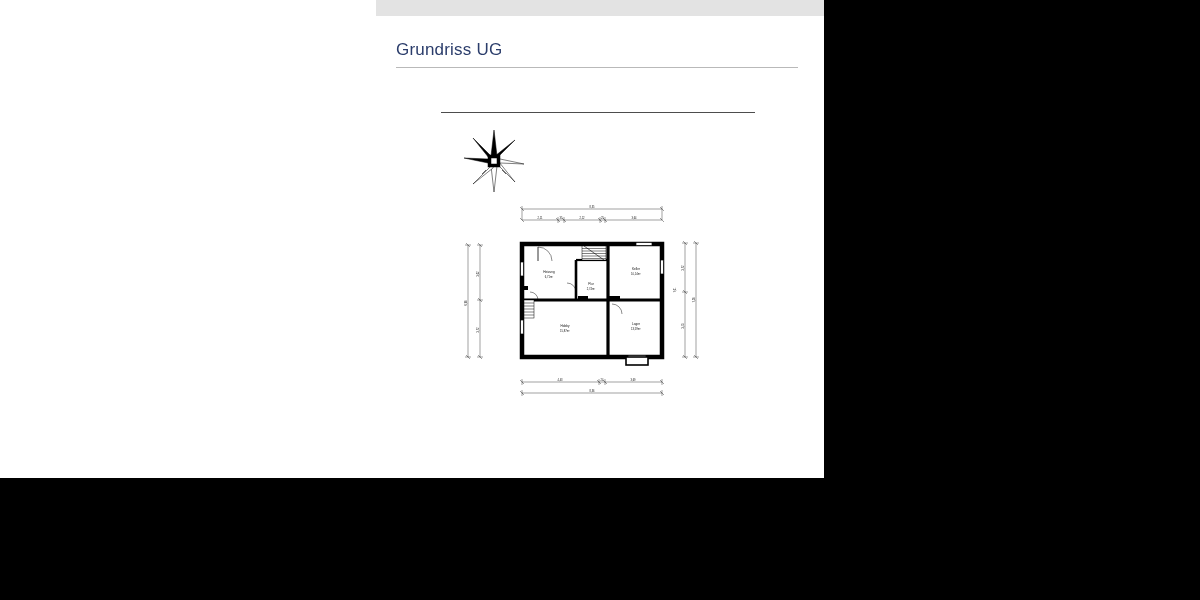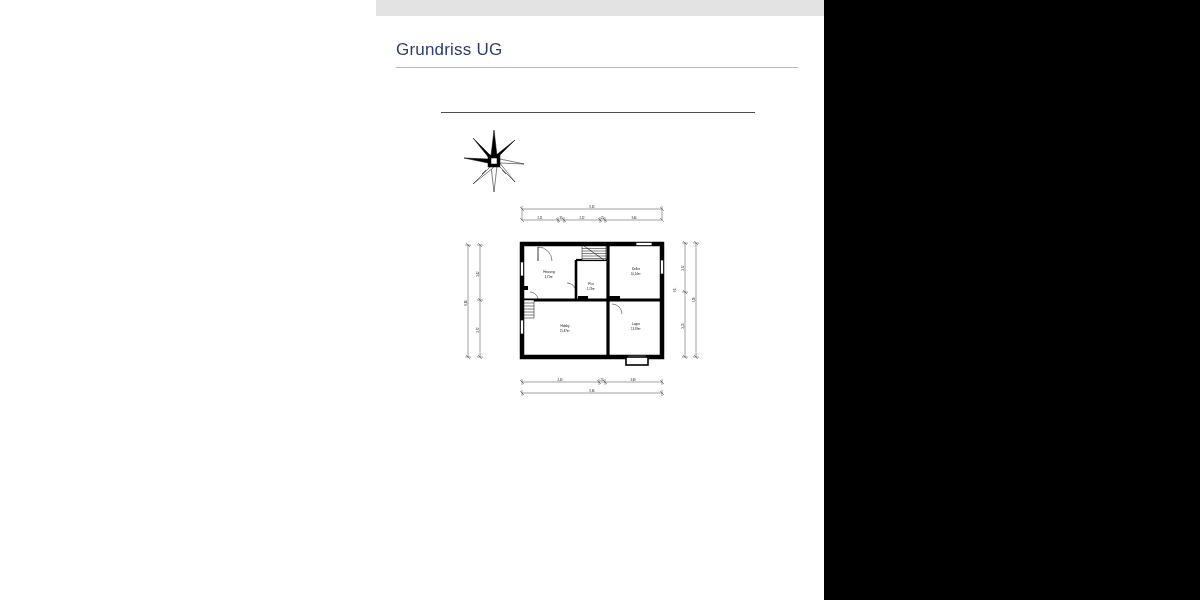--- a/index.html
+++ b/index.html
@@ -18,21 +18,21 @@
     height: 600px;
     background: #000000;
   }
 
   
   .page {
     position: absolute;
     left: 0;
     top: 0;
     width: 824px;
-    height: 600px;
+    height: 478px;
     background: #ffffff;
   }
 
   
   .page-top-band {
     position: absolute;
     left: 0;
     top: 0;
     width: 376px;
     height: 16px;

